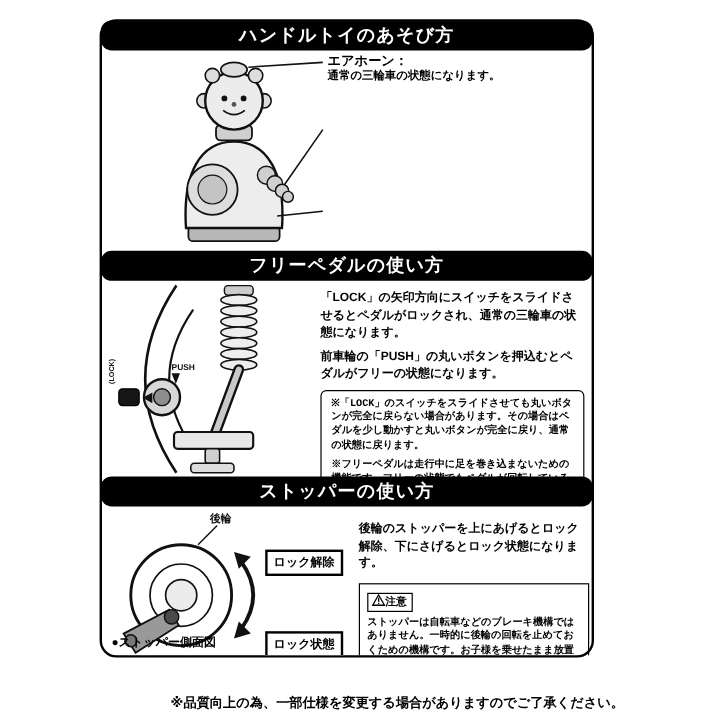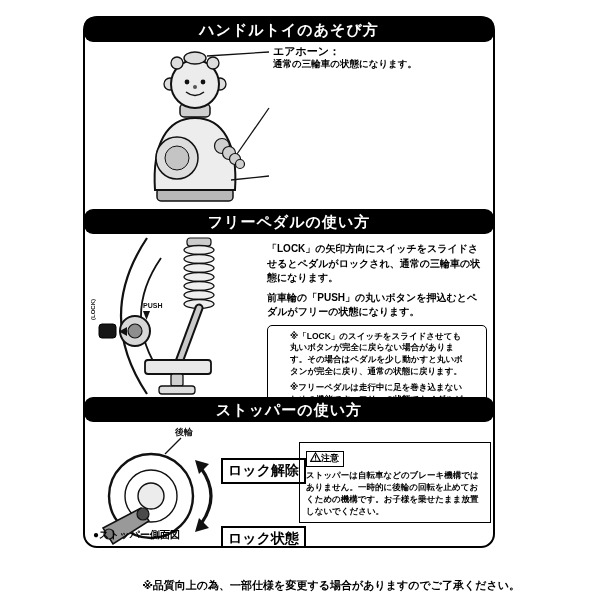--- a/index.html
+++ b/index.html
@@ -22,27 +22,27 @@
   #sec1-body { height:168px; }
   #sec2-body { height:164px; }
   #sec3-body { height:124px; }
   .abs { position:absolute; }
   .lbl { position:absolute; width:214px; }
   .lbl .term { font-size:11px; font-weight:bold; line-height:1.3; }
   .lbl .desc { font-size:9.5px; font-weight:600; line-height:1.35; }
   .col { position:absolute; }
   .para { font-size:10px; font-weight:bold; line-height:1.45; margin:0 0 5px 0; }
   .notebox {
-    border:1.5px solid #000; border-radius:5px; padding:5px 22px; margin-top:4px;
+    border:1.5px solid #000; border-radius:5px; padding:5px 8px; margin-top:4px;font-family:Liberation Mono, monospace;
   }
   .note { font-size:8.5px; font-weight:600; line-height:1.4; margin:0 0 4px 0; }
   .note:last-child { margin-bottom:0; }
   .badge {
     position:absolute; border:2px solid #000; background:#fff;
-    font-size:14px; font-weight:bold; padding:2px 5px; white-space:nowrap;
+    font-size:10px; font-weight:bold; padding:2px 5px; white-space:nowrap;
   }
   .cautionbox { border:1.5px solid #000; padding:4px 6px; margin-top:8px; }
   .caution-head {
     display:inline-block; border:1px solid #000; padding:0 4px 1px 3px;
     font-size:9px; font-weight:bold; margin-bottom:3px;
   }
   .caution-text { font-size:8.5px; font-weight:600; line-height:1.4; margin:0; }
   .caption { position:absolute; left:8px; bottom:4px; font-size:10px; font-weight:bold; }
   .footer {
     position:absolute; left:0; top:578px; width:520px; text-align:right;
@@ -170,20 +170,21 @@
         <path d="M112,44 Q132,72 112,100" fill="none" stroke="#111" stroke-width="3.2"></path>
         <polygon points="106,36 120,40 110,50" fill="#111"></polygon>
         <polygon points="106,108 120,104 110,94" fill="#111"></polygon>
       </g>
     </svg>
 
     <div class="badge" style="left:136px; top:36px;">ロック解除</div>
     <div class="badge" style="left:136px; top:104px;">ロック状態</div>
 
     <div class="col" style="left:214px; top:12px; width:192px;">
+      <p class="para">後輪のストッパーを上にあげるとロック解除、下にさげるとロック状態になります。</p>
       <div class="cautionbox">
         <span class="caution-head">
           <svg width="11" height="10" viewBox="0 0 11 10" style="vertical-align:-1px;">
             <polygon points="5.5,0.8 10.4,9.4 0.6,9.4" fill="none" stroke="#000" stroke-width="1.1"></polygon>
             <rect x="5" y="3.2" width="1.1" height="3.4" fill="#000"></rect>
             <rect x="5" y="7.4" width="1.1" height="1.1" fill="#000"></rect>
           </svg><span>注意</span>
         </span>
         <p class="caution-text">ストッパーは自転車などのブレーキ機構ではありません。一時的に後輪の回転を止めておくための機構です。お子様を乗せたまま放置しないでください。</p>
       </div>

